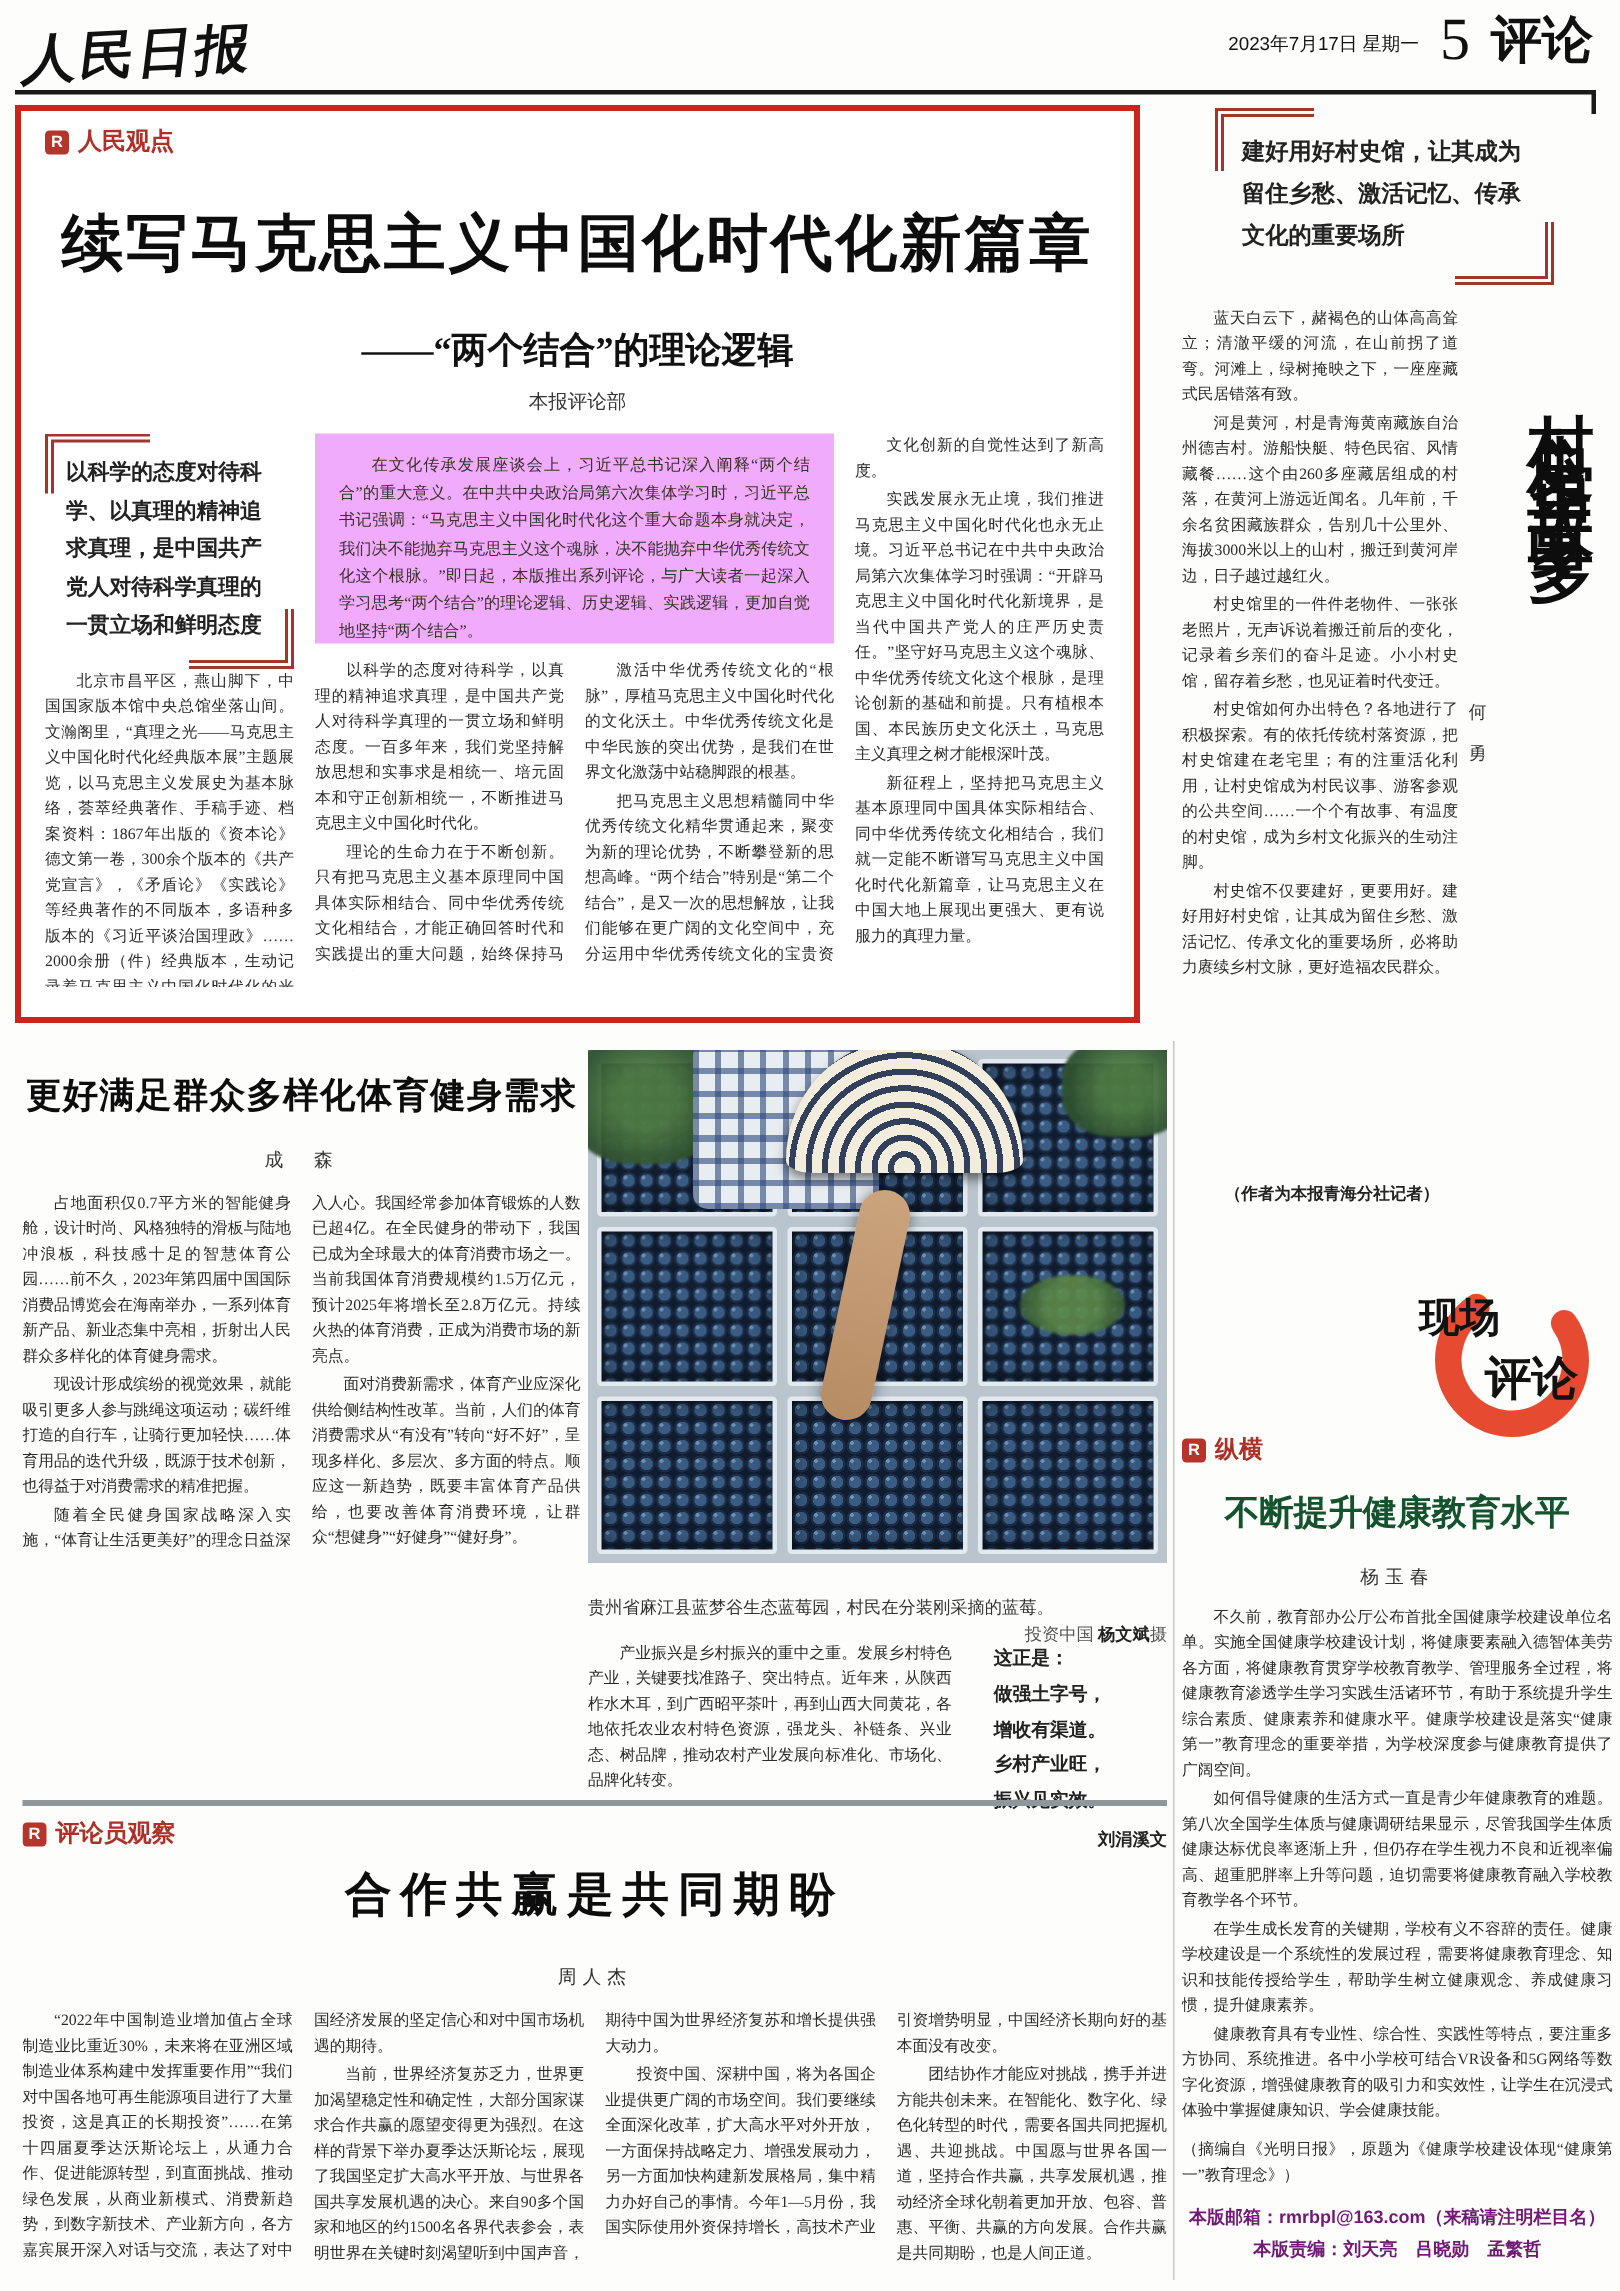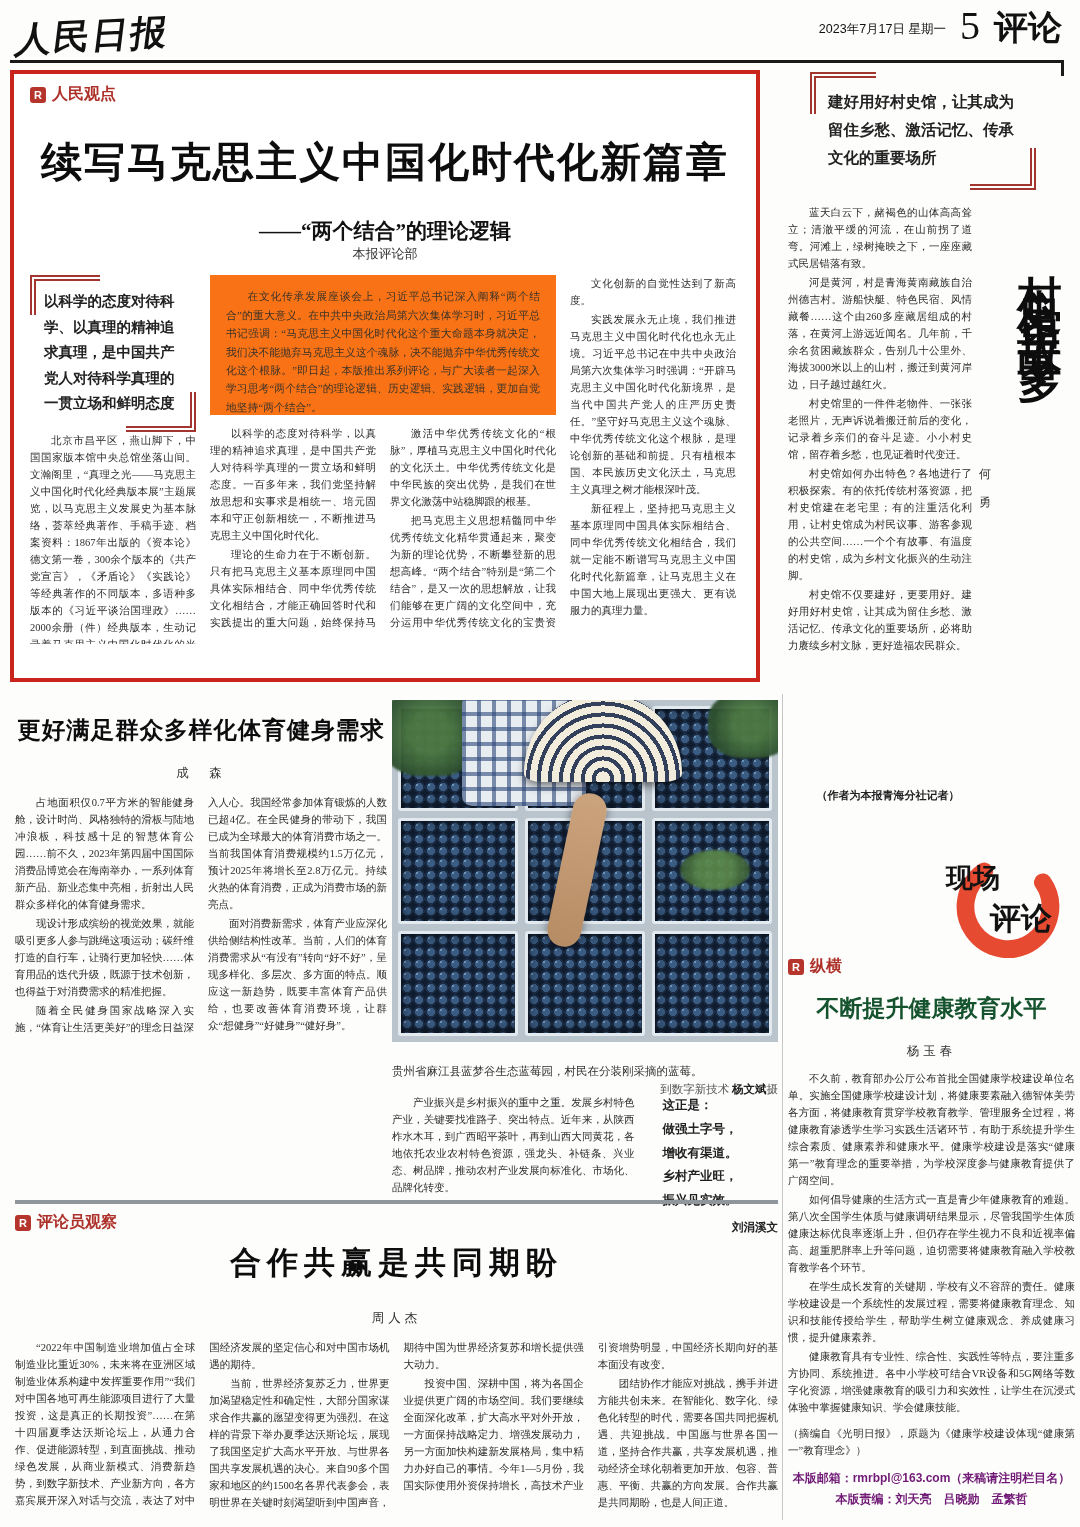--- a/index.html
+++ b/index.html
@@ -19,32 +19,32 @@
         font-weight:bold;font-size:16px;color:#ad3029;}
   .sq-icon{width:16px;height:16px;background:#b5342b;color:#fff;border-radius:3px;display:inline-flex;
         align-items:center;justify-content:center;font-size:11px;font-weight:bold;font-family:"Liberation Sans",sans-serif;}
   .body-text p{font-size:10.5px;line-height:1.62;text-align:justify;text-indent:2em;margin:0 0 2px;color:#2b2b2b;}
   .clip{overflow:hidden;}
   
   .pv-box{position:absolute;left:10px;top:70px;width:750px;height:612px;border:4px solid #c9251c;
         padding:10px 16px;box-sizing:border-box;background:#fff;}
   .pv-title{margin-top:30px;font-family:Liberation Mono, monospace;font-weight:900;font-size:41px;
         letter-spacing:2px;text-align:center;color:#0d0d0d;}
-  .pv-sub{margin-top:27px;text-align:center;font-weight:bold;font-size:21px;color:#111;}
-  .pv-byline{text-align:center;font-size:13px;color:#333;}
+  .pv-sub{margin-top:27px;text-align:center;font-weight:bold;font-size:24px;color:#111;}
+  .pv-byline{margin-top:10px;text-align:center;font-size:13px;color:#333;}
   .pv-content{margin-top:12px;display:flex;gap:14px;height:368px;}
   .pv-col{width:166px;flex:none;}
   .pv-mid{width:346px;flex:none;}
   .pullquote{position:relative;padding:14px 12px 16px 14px;font-weight:bold;font-size:14.5px;line-height:1.75;
         color:#222;min-height:128px;box-sizing:border-box;}
   .pullquote::before{content:"";position:absolute;left:0;top:0;width:64px;height:34px;
         border-left:6px double #a23530;border-top:6px double #a23530;}
   .pullquote::after{content:"";position:absolute;right:0;bottom:0;width:64px;height:34px;
         border-right:6px double #a23530;border-bottom:6px double #a23530;}
-  .editor-box{background:#f97316;padding:12px 16px;box-sizing:border-box;height:140px;overflow:hidden;}
+  .editor-box{background:#f0abfc;padding:12px 16px;box-sizing:border-box;height:140px;overflow:hidden;}
   .editor-box p{font-size:10.8px;line-height:1.7;text-align:justify;text-indent:2em;margin:0;color:#3a3229;}
   .pv-midcols{display:flex;gap:14px;margin-top:10px;}
   .pv-midcols>div{width:166px;height:208px;overflow:hidden;}
   .pv-col1-text{height:212px;overflow:hidden;}
   .pv-col4-text{height:368px;overflow:hidden;}
   
   .village{position:absolute;left:788px;top:72px;width:286px;height:878px;}
   .intro-quote{position:relative;margin-left:22px;width:226px;box-sizing:border-box;
         padding:16px 16px 18px 18px;font-weight:bold;font-size:15.5px;line-height:1.8;color:#222;}
   .intro-quote::before{content:"";position:absolute;left:0;top:0;width:60px;height:36px;
@@ -223,21 +223,21 @@
     <div class="foliage fol-l"></div>
     <div class="foliage fol-r"></div>
     <div class="grass"></div>
     <div class="shirt"></div>
     <div class="arm"></div>
     <div class="hat"></div>
   </figure>
   <div class="caption-wrap">
     <div class="caption-line">贵州省麻江县蓝梦谷生态蓝莓园，村民在分装刚采摘的蓝莓。</div>
     <div class="credit-line">
-      <span>到数字新技术</span>
+      <span>投资中国</span>
       <span class="credit-name">杨文斌</span><span>摄</span>
     </div>
   </div>
 
   <div class="industry">
     <div class="body-text industry-para">
       <p>产业振兴是乡村振兴的重中之重。发展乡村特色产业，关键要找准路子、突出特点。近年来，从陕西柞水木耳，到广西昭平茶叶，再到山西大同黄花，各地依托农业农村特色资源，强龙头、补链条、兴业态、树品牌，推动农村产业发展向标准化、市场化、品牌化转变。</p>
     </div>
     <div class="poem">
       <div>

